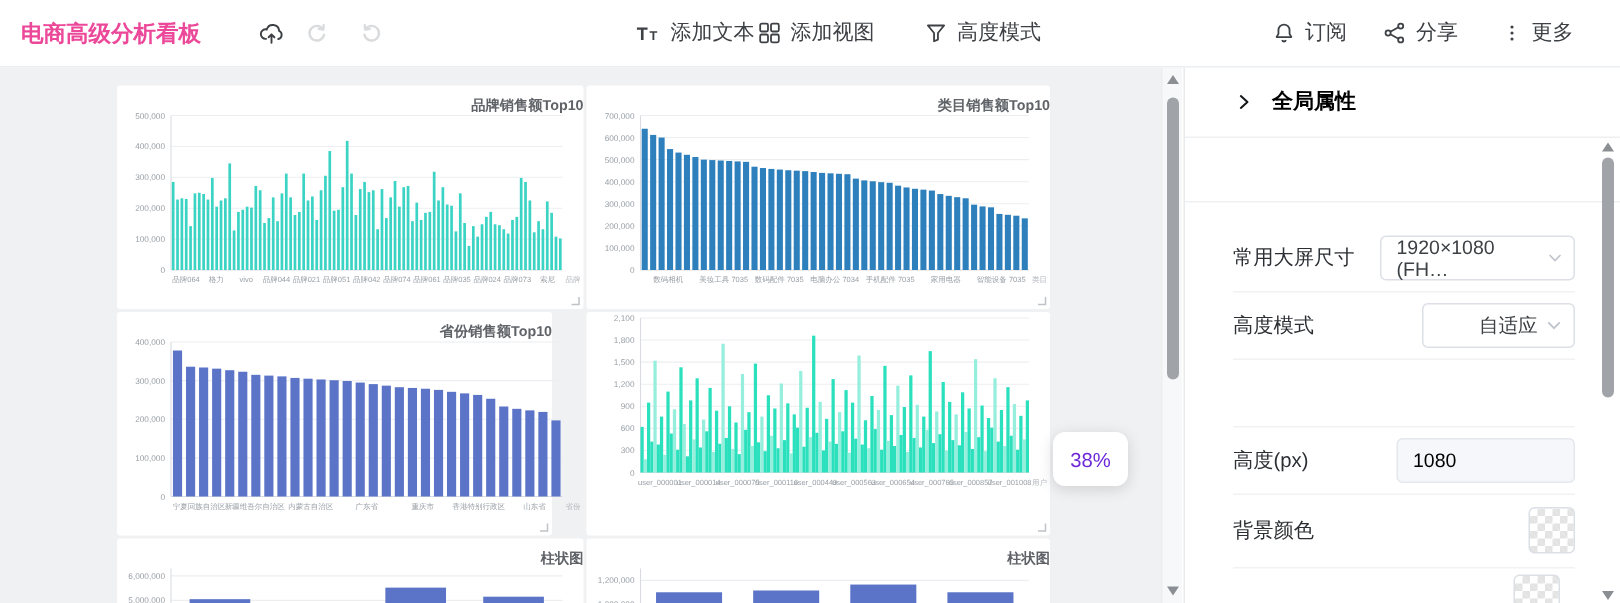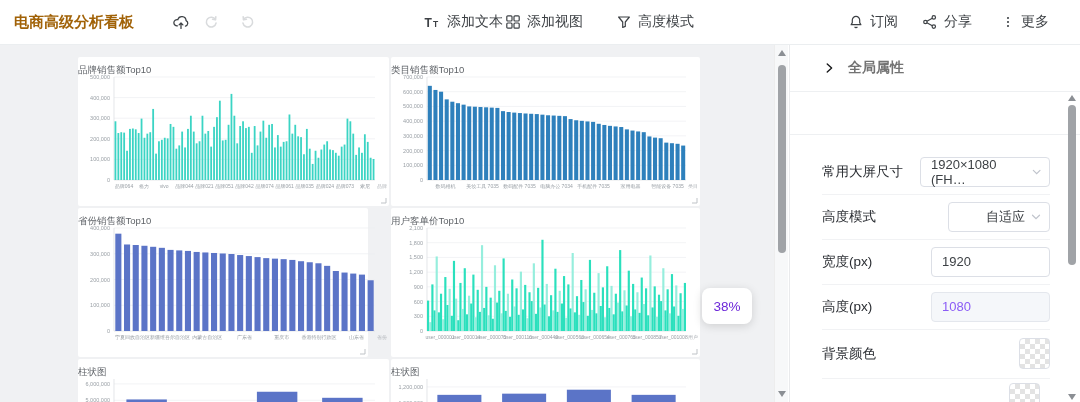--- a/index.html
+++ b/index.html
@@ -5,29 +5,29 @@
   * { margin:0; padding:0; box-sizing:border-box; }
   html,body { width:1080px; height:402px; overflow:hidden;
     font-family:"Liberation Sans","DejaVu Sans",sans-serif; background:#fff; }
 
   
   .toolbar { position:absolute; left:0; top:0; width:1080px; height:45px;
     background:#fff; border-bottom:1px solid #ebeef0; z-index:5; }
   .tb-item { position:absolute; top:0; height:44px; display:flex; align-items:center;
     gap:6px; font-size:14px; color:#3d4145; cursor:pointer; white-space:nowrap; }
   .tb-title { position:absolute; left:14px; top:0; height:44px; display:flex; align-items:center;
-    font-size:15px; font-weight:bold; color:#a16207; }
+    font-size:15px; font-weight:bold; color:#ec4899; }
   .tb-icon { display:flex; align-items:center; }
 
   
   .canvas { position:absolute; left:0; top:45px; width:774px; height:357px;
     background:#f0f1f3; overflow:hidden; }
   .card { position:absolute; background:#fff; border-radius:2px; }
-  .chart-title { height:16px; padding-top:7px; text-align:left; font-size:9.5px;
-    font-weight:normal; color:#5f6368; }
+  .chart-title { height:16px; padding-top:7px; text-align:right; font-size:9.5px;
+    font-weight:bold; color:#5f6368;padding-left:26px; }
   .chart-body { width:100%; height:133px; }
   .resize-handle { position:absolute; right:2px; bottom:2px; width:8px; height:8px; }
 
   .zoom-badge { position:absolute; left:702px; top:288px; width:50px; height:36px;
     background:#fff; border-radius:8px; box-shadow:0 2px 10px rgba(0,0,0,.14);
     display:flex; align-items:center; justify-content:center;
     font-size:13.5px; color:#6d28d9; z-index:6; }
 
   
   .vscroll { position:absolute; top:45px; width:14px; height:357px; background:#f7f8f9; }
@@ -37,40 +37,40 @@
   .sb-arrow-up   { top:5px;    border-bottom:6px solid #8b8f94; }
   .sb-arrow-down { bottom:5px; border-top:6px solid #8b8f94; }
   .sb-thumb { position:absolute; left:3px; width:8px; border-radius:4px; background:#a0a3a7; cursor:grab; }
 
   
   .panel { position:absolute; left:789px; top:45px; width:291px; height:357px;
     background:#fff; border-left:1px solid #e9eaec; }
   .panel-header { position:absolute; left:0; top:0; width:100%; height:47px;
     display:flex; align-items:center; gap:12px; padding-left:32px;
     border-bottom:1px solid #eef0f2; }
-  .panel-header-title { font-size:14px; font-weight:bold; color:#737373; }
+  .panel-header-title { font-size:14px; font-weight:bold; color:#000000; }
   .tabs { position:absolute; left:32px; top:58px; display:flex; gap:26px; }
   .tab { font-size:14px; color:#3d4145; padding-bottom:9px; cursor:pointer; position:relative; }
   .tab.active { color:var(--accent,#4285f4); }
   .tab.active::after { content:""; position:absolute; left:0; bottom:0; width:100%;
     height:2px; background:var(--accent,#4285f4); }
   .tabs-border { position:absolute; left:0; top:89px; width:100%; height:1px; background:#eef0f2; }
 
   .prop-row { position:absolute; left:32px; width:228px; height:45px;
     display:flex; align-items:center; justify-content:space-between; }
   .prop-divider { position:absolute; left:32px; width:228px; height:1px; background:#f1f2f4; }
   .prop-label { font-size:13.5px; color:#2b2e33; }
   .select-box, .input-box { height:30px; border:1px solid #dcdfe6; border-radius:4px;
     background:#fff; display:flex; align-items:center; font-size:13px; color:#3d4145; }
   .select-box { cursor:pointer; padding:0 6px 0 10px; justify-content:space-between; }
   .input-box input { border:none; outline:none; width:100%; height:100%; font-size:13px;
     color:#3d4145; background:transparent; padding:0 10px;
     font-family:"Liberation Sans","DejaVu Sans",sans-serif; }
   .input-box.disabled { background:#f5f7fa; border-color:#e4e7ed; }
-  .input-box.disabled input { color:#8b5cf6; }
+  .input-box.disabled input { color:#000000; }
   .swatch { width:31px; height:31px; border:1px solid #dcdfe6; border-radius:4px; cursor:pointer;
     background-image:
       linear-gradient(45deg,#e3e3e3 25%,transparent 25%,transparent 75%,#e3e3e3 75%),
       linear-gradient(45deg,#e3e3e3 25%,#ffffff 25%,#ffffff 75%,#e3e3e3 75%);
     background-size:10px 10px; background-position:0 0,5px 5px; }
   .swatch.partial { position:absolute; left:219px; top:338px; }
 
   .panel .vscroll-inner { position:absolute; right:2px; top:50px; width:12px; height:305px; }
 </style>
 </head>
@@ -421,21 +421,20 @@
           <text x="203.8" y="115" text-anchor="middle" font-size="5" fill="#9aa0a6">重庆市</text>
           <text x="241.1" y="115" text-anchor="middle" font-size="5" fill="#9aa0a6">香港特别行政区</text>
           <text x="278.4" y="115" text-anchor="middle" font-size="5" fill="#9aa0a6">山东省</text>
           <text x="309" y="115" text-anchor="end" font-size="5" fill="#b3b7bc">省份</text>
         </svg></div>
     <svg class="resize-handle" viewBox="0 0 8 8">
         <path d="M7,2 V7 H2" fill="none" stroke="#bfc3c7" stroke-width="1"></path>
       </svg>
   </div>
   <div class="card" style="left:391px;top:163px;width:309px;height:149px">
-    <div class="chart-title">用户客单价Top10</div>
     <div class="chart-body"><svg width="309" height="133" font-family="Liberation Sans,sans-serif">
           <line x1="36" y1="107" x2="295" y2="107" stroke="#d8dbe0" stroke-width="0.7"></line>
           <text x="32" y="109" text-anchor="end" font-size="5.5" fill="#9aa0a6">0</text>
           <line x1="36" y1="92.28571428571429" x2="295" y2="92.28571428571429" stroke="#eceef1" stroke-width="0.7"></line>
           <text x="32" y="94.28571428571429" text-anchor="end" font-size="5.5" fill="#9aa0a6">300</text>
           <line x1="36" y1="77.57142857142857" x2="295" y2="77.57142857142857" stroke="#eceef1" stroke-width="0.7"></line>
           <text x="32" y="79.57142857142857" text-anchor="end" font-size="5.5" fill="#9aa0a6">600</text>
           <line x1="36" y1="62.857142857142854" x2="295" y2="62.857142857142854" stroke="#eceef1" stroke-width="0.7"></line>
           <text x="32" y="64.85714285714286" text-anchor="end" font-size="5.5" fill="#9aa0a6">900</text>
           <line x1="36" y1="48.142857142857146" x2="295" y2="48.142857142857146" stroke="#eceef1" stroke-width="0.7"></line>
@@ -668,26 +667,20 @@
     <span class="prop-label">高度模式</span>
     <div class="select-box" style="width:102px;justify-content:flex-end;gap:4px">
       <span>自适应</span>
       <svg width="14" height="14" viewBox="0 0 16 16">
           <path d="M4,6 L8,10 L12,6" fill="none" stroke="#c0c4cc" stroke-width="1.4" stroke-linecap="round"></path>
         </svg>
     </div>
   </div>
   <div class="prop-divider" style="top:194px"></div>
 
-  <div class="prop-row" style="top:194px">
-    <span class="prop-label">宽度(px)</span>
-    <div class="input-box" style="width:119px">
-      <input value="1920" style="">
-    </div>
-  </div>
   <div class="prop-divider" style="top:239px"></div>
 
   <div class="prop-row" style="top:239px">
     <span class="prop-label">高度(px)</span>
     <div class="input-box disabled" style="width:119px">
       <input disabled="" value="1080" style="">
     </div>
   </div>
   <div class="prop-divider" style="top:284px"></div>
 

